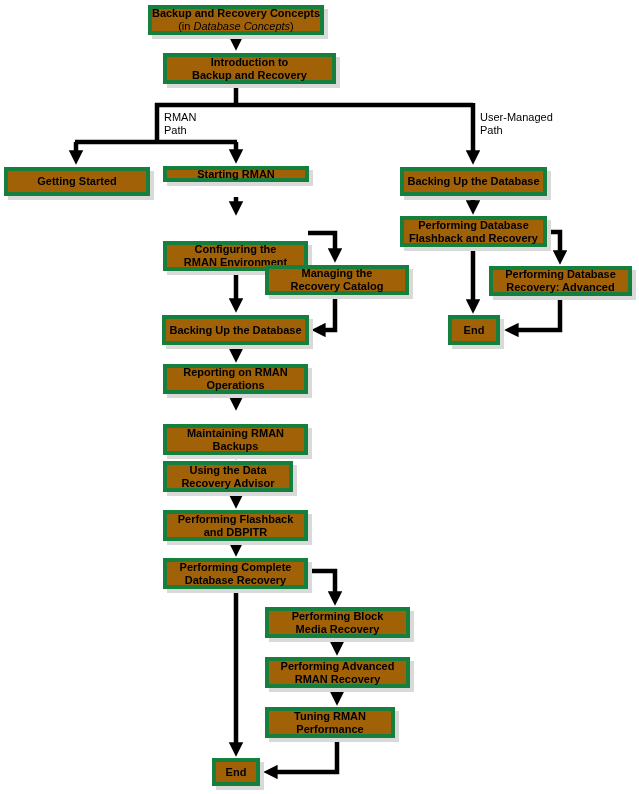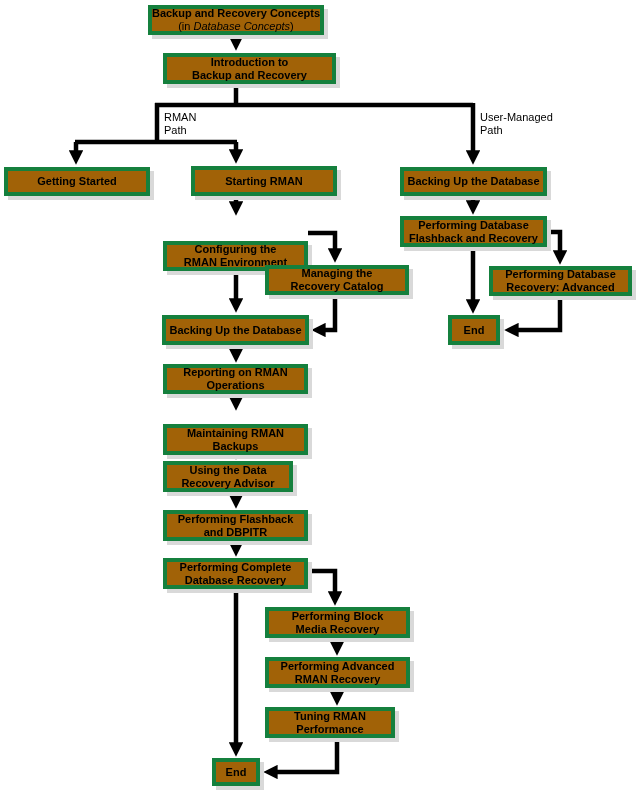--- a/index.html
+++ b/index.html
@@ -95,21 +95,21 @@
 
   <div class="node" style="left:163px;top:53px;width:173px;height:31px;">
     <span>Introduction to</span>
     <span>Backup and Recovery</span>
   </div>
 
   <div class="node" style="left:4px;top:167px;width:146px;height:29px;">
     <span>Getting Started</span>
   </div>
 
-  <div class="node" style="left:163px;top:166px;width:146px;height:30px;margin-left:28px;">
+  <div class="node" style="left:163px;top:166px;width:146px;height:16px;">
     <span>Starting RMAN</span>
   </div>
 
   <div class="node" style="left:163px;top:217px;width:145px;height:30px;margin-top:24px;">
     <span>Configuring the</span>
     <span>RMAN Environment</span>
   </div>
 
   <div class="node" style="left:265px;top:265px;width:144px;height:30px;">
     <span>Managing the</span>

